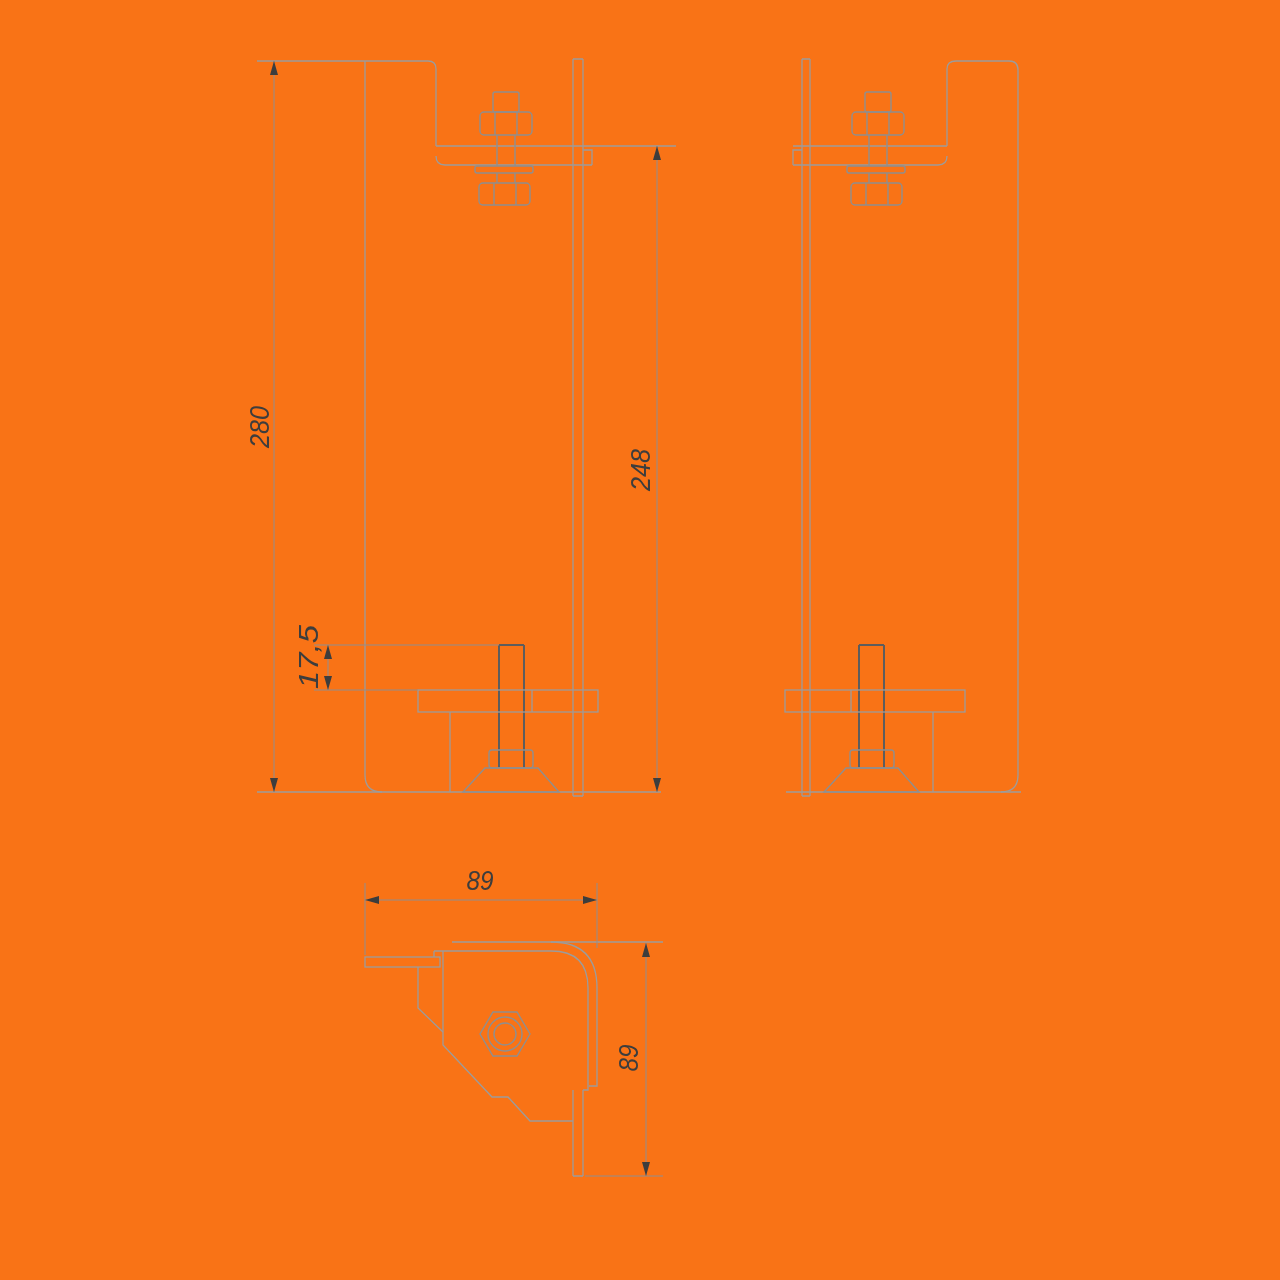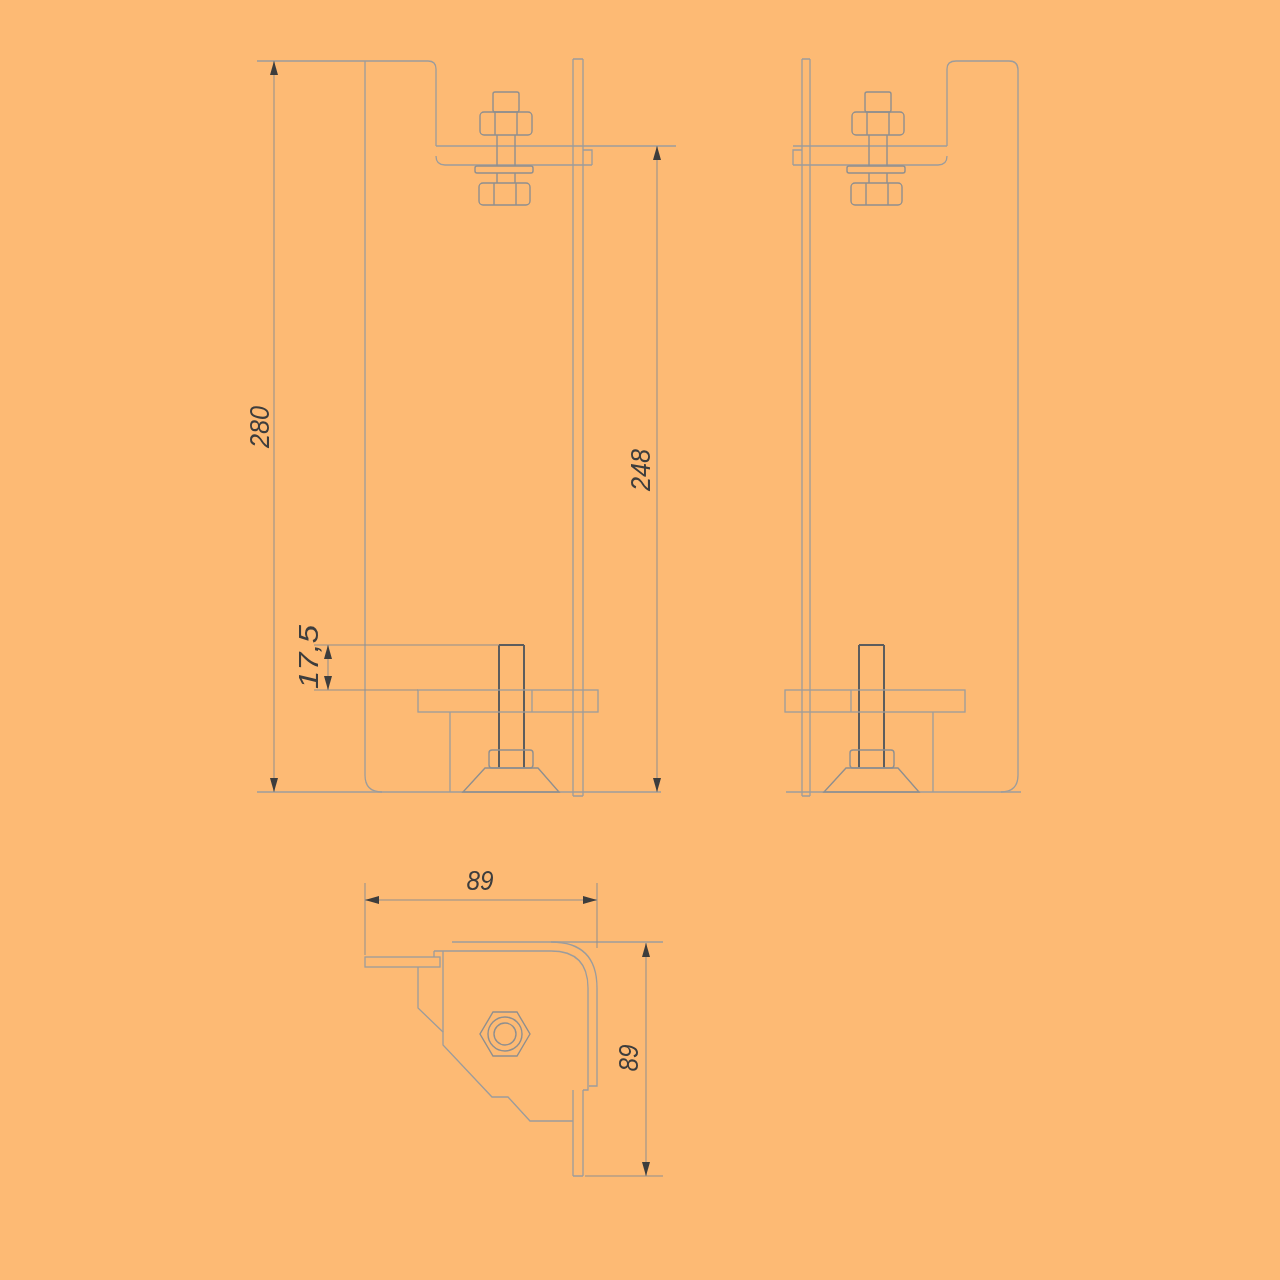--- a/index.html
+++ b/index.html
@@ -7,21 +7,21 @@
     padding:0;
     background:#ffffff;
     width:1280px;
     height:1280px;
     font-family:"Liberation Sans", sans-serif;
   }
   .canvas{
     position:relative;
     width:1280px;
     height:1280px;
-    background:#fdba74;
+    background:#f97316;
     overflow:hidden;
   }
   svg{display:block}
   .part{stroke:#9c9c9c;stroke-width:1.3;fill:none;stroke-linecap:butt}
   .part2{stroke:#8f8f8f;stroke-width:1.4;fill:none}
   .stud{stroke:#5d5d5d;stroke-width:2;fill:none}
   .dim{stroke:#8f8f8f;stroke-width:1;fill:none}
   .arrow{fill:#3d3d3d;stroke:none}
   .dimtext{
     fill:#3d3d3d;

